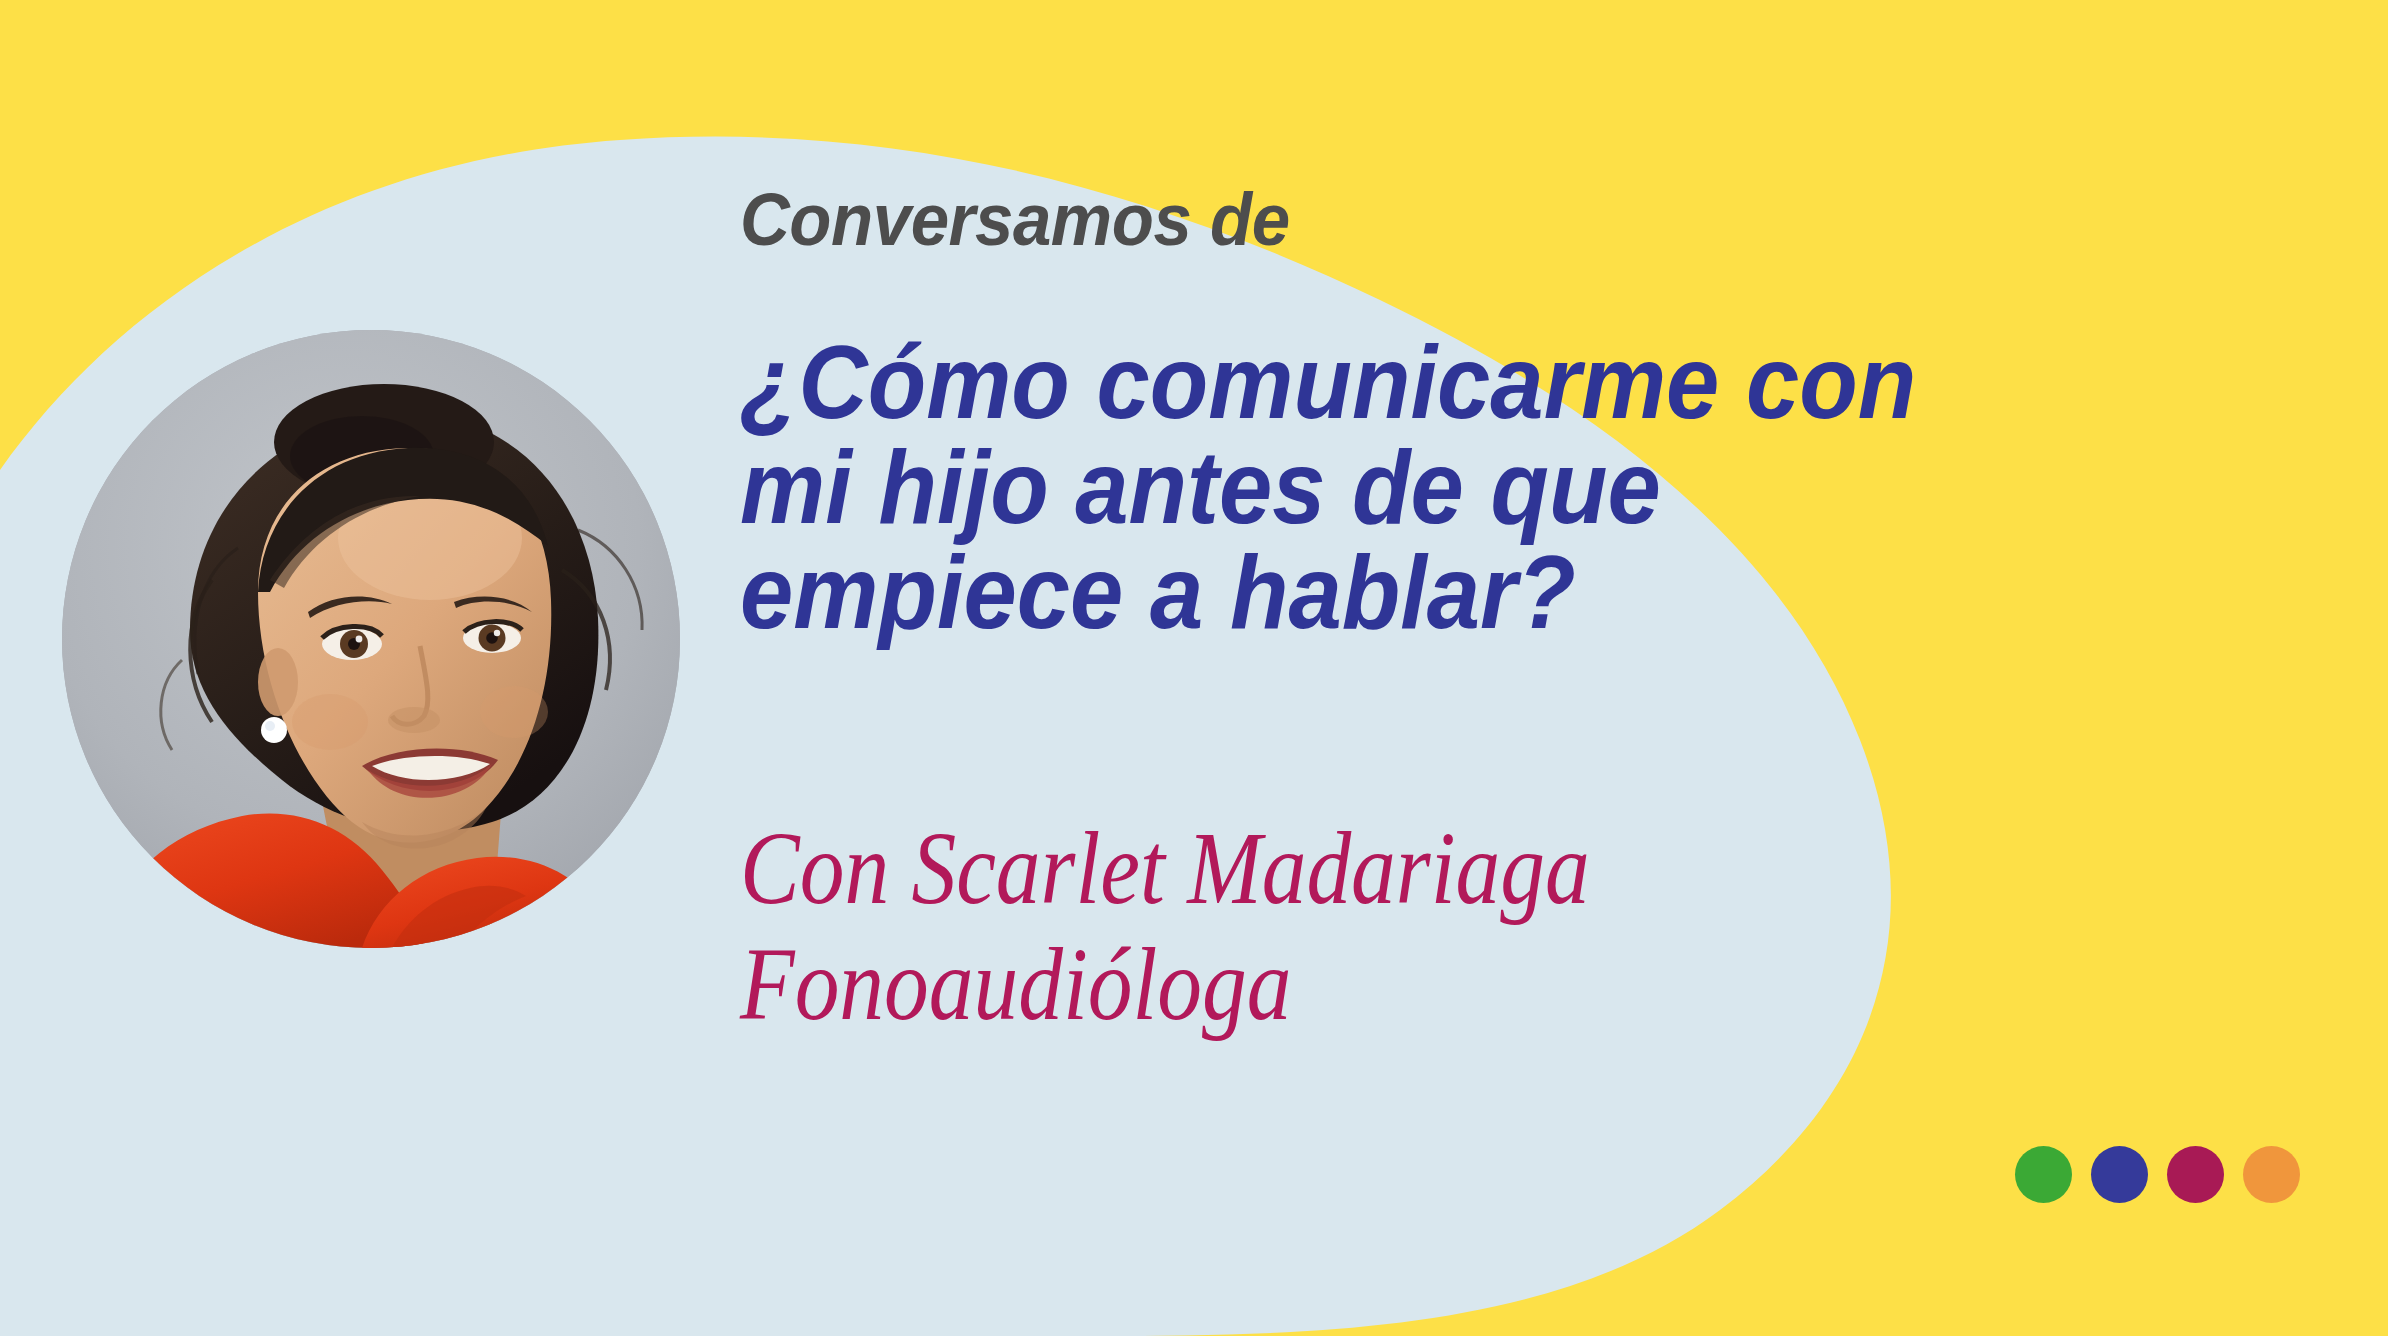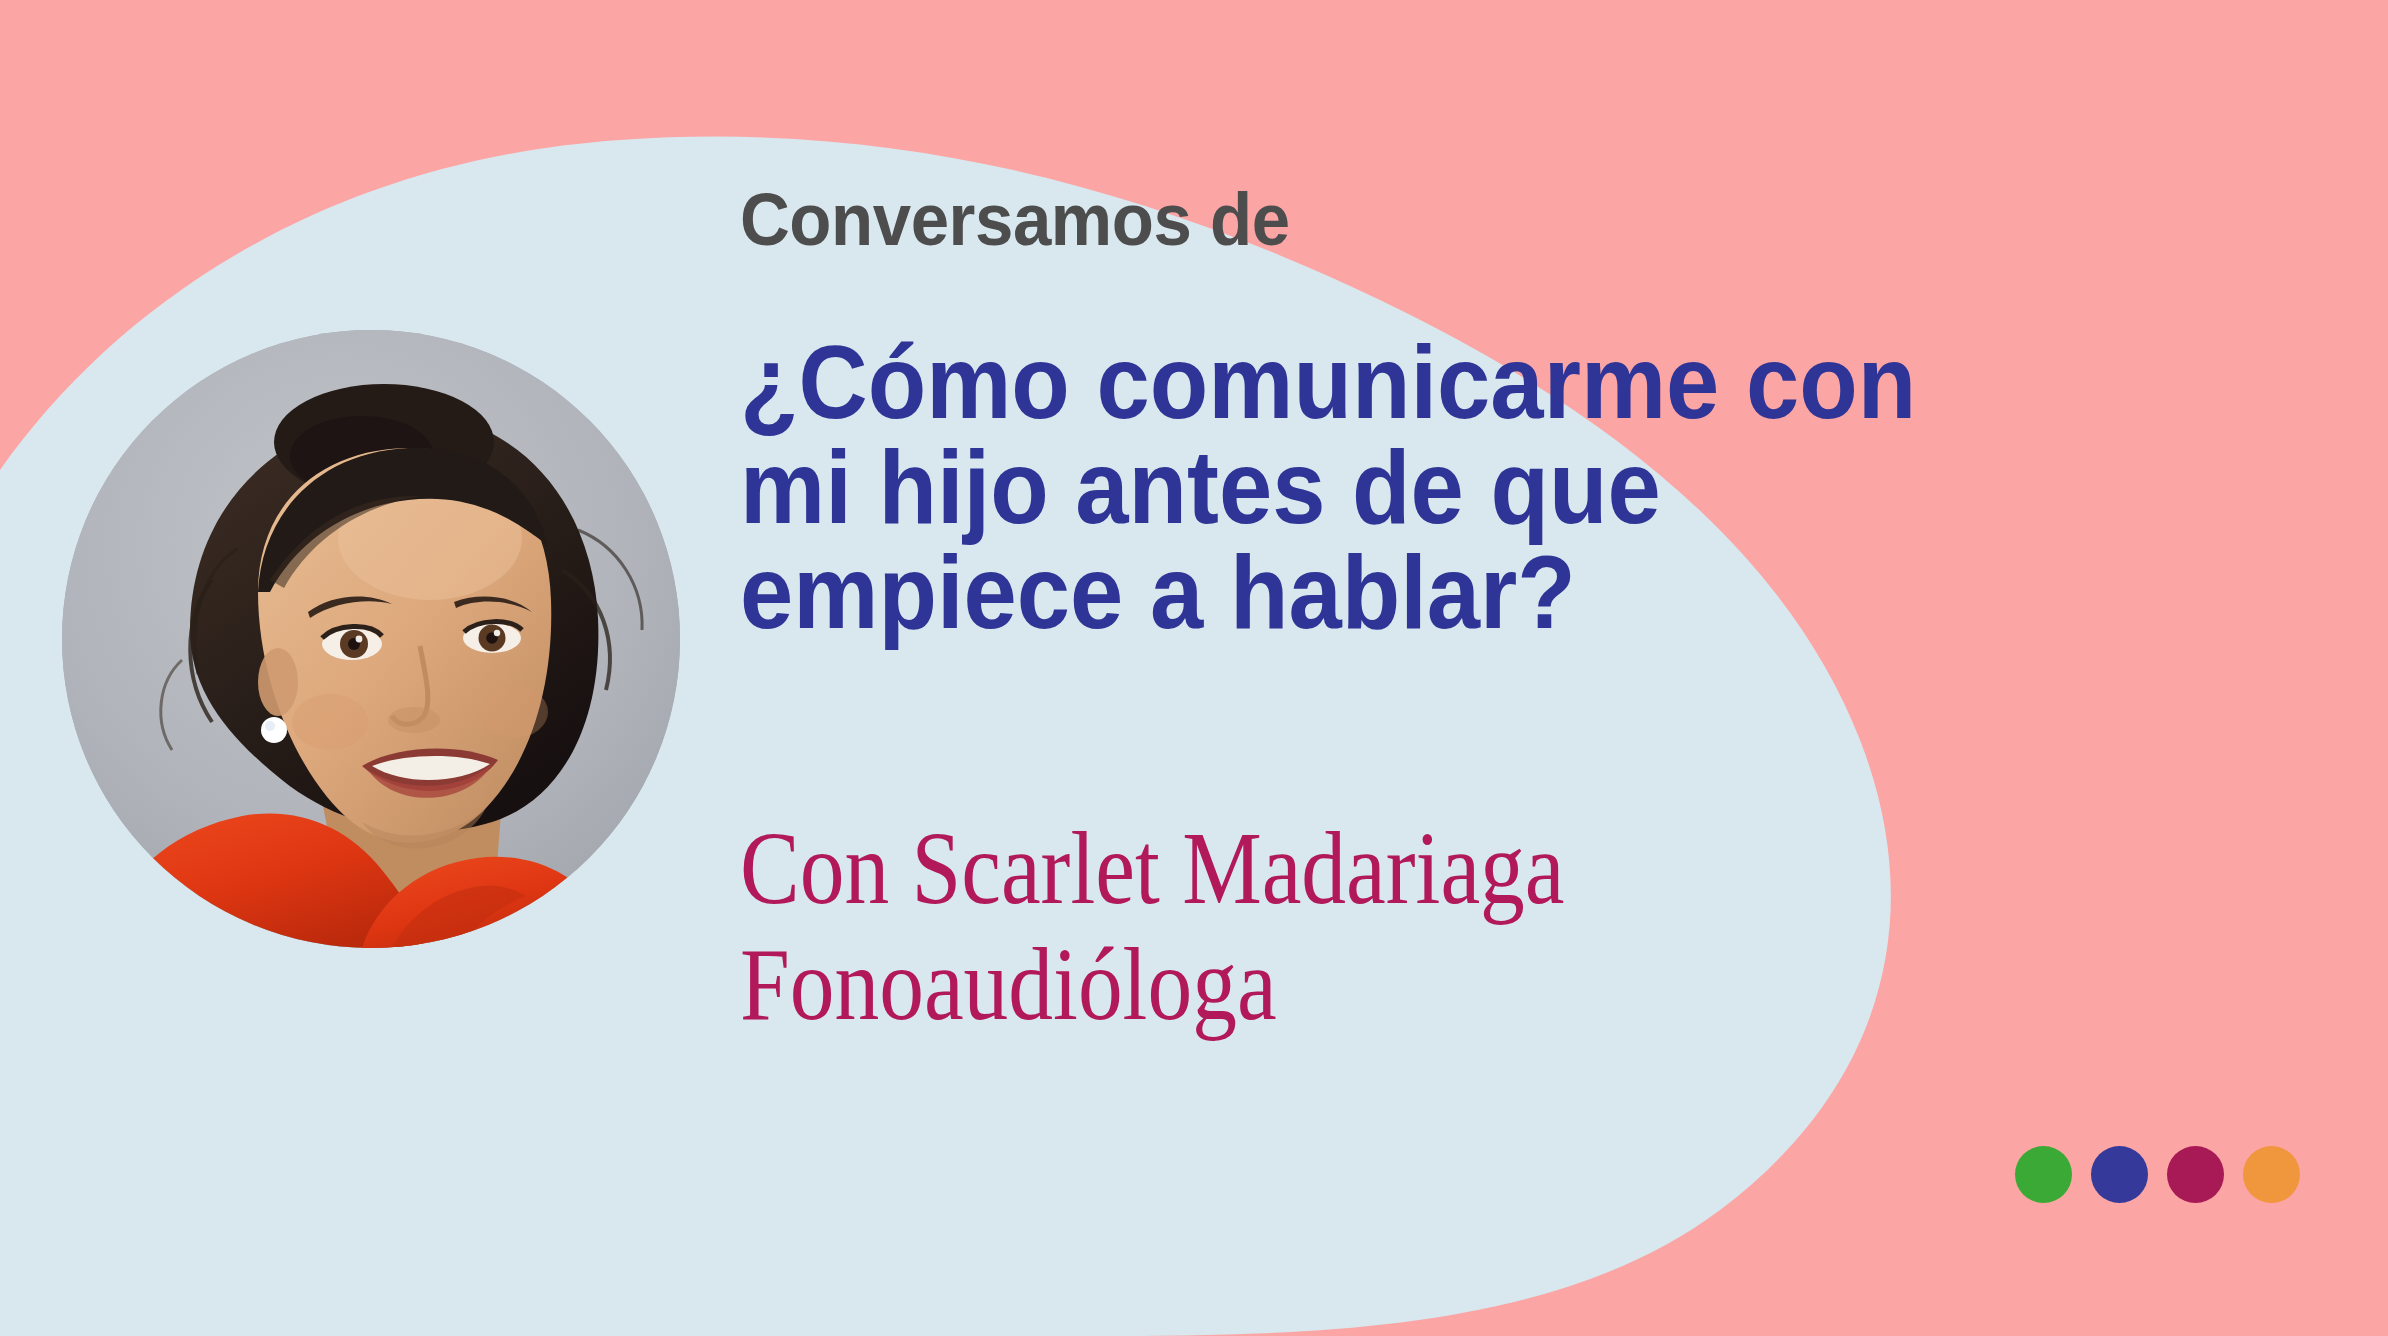--- a/index.html
+++ b/index.html
@@ -102,21 +102,21 @@
   }
   .dot {
     width: 57px;
     height: 57px;
     border-radius: 50%;
   }
 </style>
 </head>
 <body>
 
-<div id="card" style="background: #fca5a5;">
+<div id="card" style="background: #fde047; font-style: italic;">
 
   <svg id="blob-layer" viewBox="0 0 2388 1336" preserveAspectRatio="none" aria-hidden="true">
     <path id="blob-path" d="M 0,1336
              L 0,470
              C 120,300 330,160 620,140
              C 900,120 1150,190 1380,300
              C 1620,415 1790,560 1860,740
              C 1930,920 1880,1090 1720,1210
              C 1560,1330 1320,1336 1100,1336
              Z" fill="#d9e7ee"></path>

